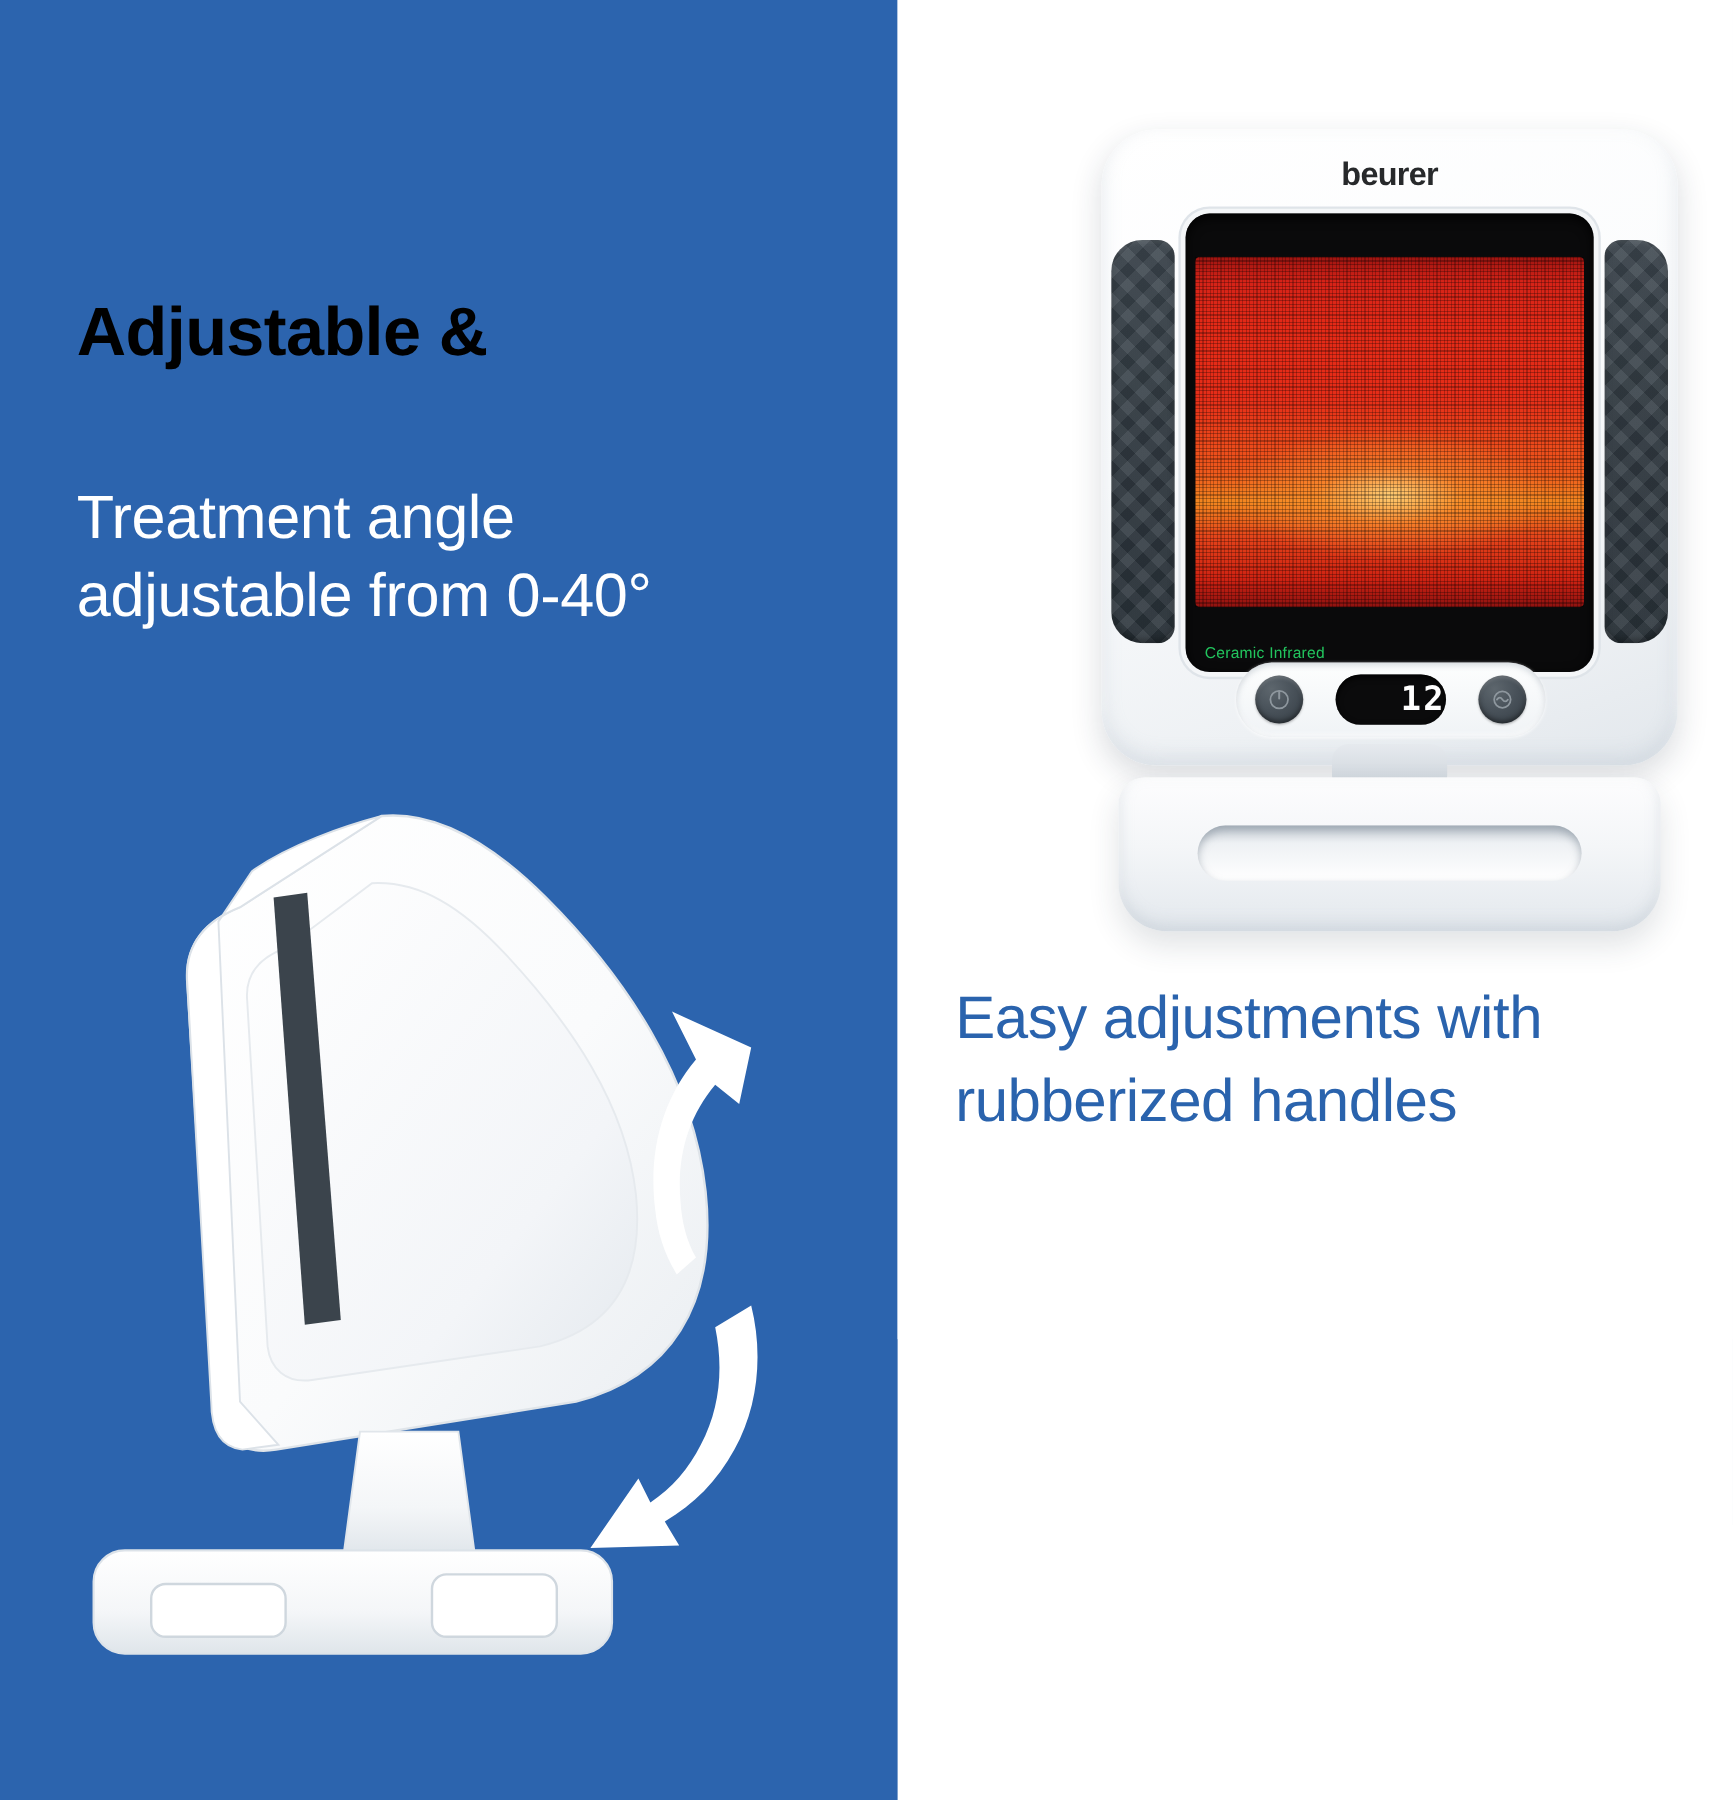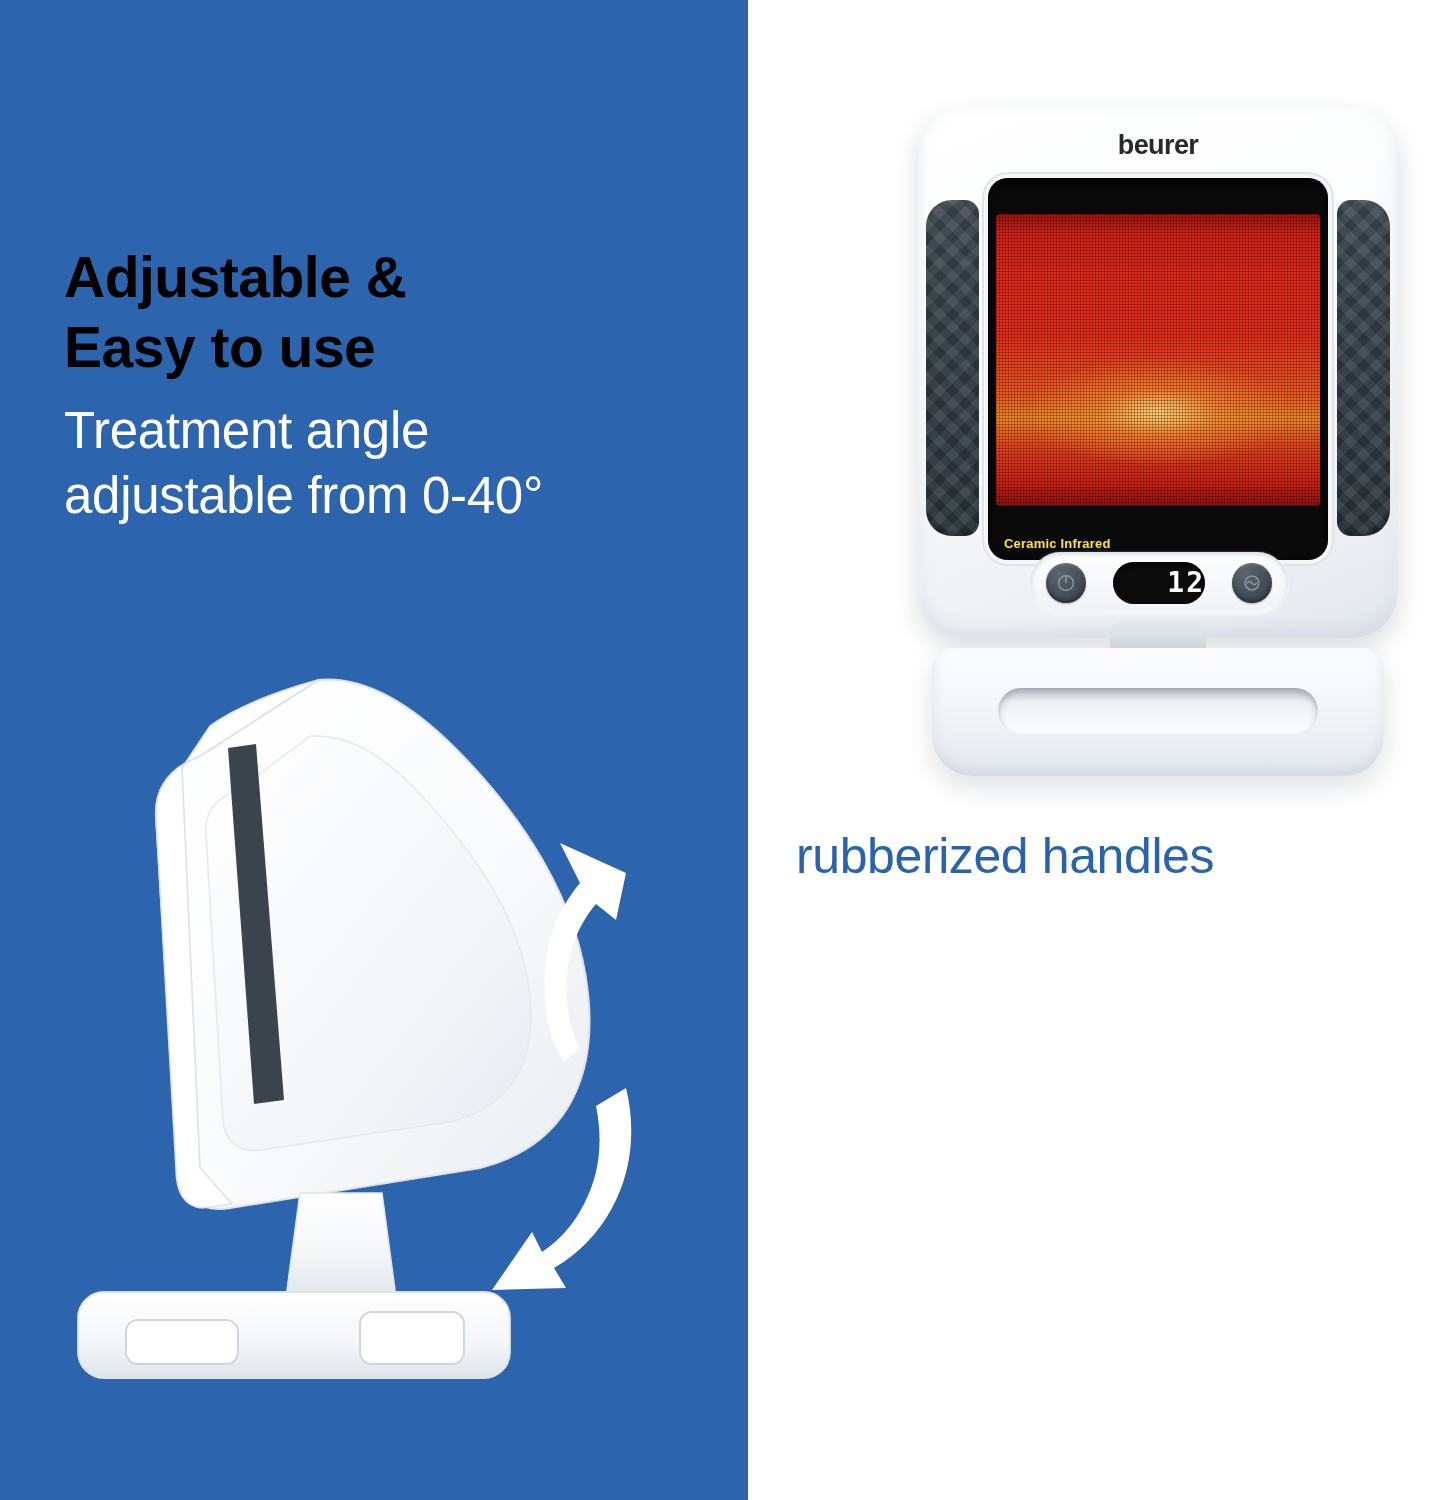--- a/index.html
+++ b/index.html
@@ -136,23 +136,22 @@
     position:absolute; inset:0;
     background:
       repeating-linear-gradient(0deg, rgba(0,0,0,.30) 0 1px, rgba(0,0,0,0) 1px 3px),
       repeating-linear-gradient(90deg, rgba(0,0,0,.26) 0 1px, rgba(0,0,0,0) 1px 3px);
     opacity:.9;
   }
   .emitter-label{
     position:absolute;
     left:16px; bottom:9px;
     font-size:13px;
-    color:#fde047;
+    color:#22c55e;
     letter-spacing:.2px;
-    font-weight:bold;
   }
 
   
   .control-bar{
     position:absolute;
     left:112px; bottom:24px;
     width:258px; height:62px;
     border-radius:31px;
     background:linear-gradient(180deg,#fdfefe 0%,#f0f3f6 100%);
     box-shadow:inset 0 2px 5px rgba(150,162,175,.42), inset 0 -2px 4px rgba(255,255,255,.95), 0 1px 3px rgba(255,255,255,.8);
@@ -239,21 +238,20 @@
 </style>
 </head>
 <body>
 
 <div id="stage">
 
   <div id="blue-panel">
 
     <div class="headline">
       <span class="l1">Adjustable &amp;</span>
-      <span class="l2">Easy to use</span>
     </div>
 
     <div class="subhead">
       <span class="l1">Treatment angle</span>
       <span class="l2">adjustable from 0-40°</span>
     </div>
 
     <div id="sideview">
       <svg viewBox="0 0 620 760" xmlns="http://www.w3.org/2000/svg" aria-hidden="true">
         <defs>
@@ -360,16 +358,17 @@
       </div>
 
       <div class="lamp-neck"></div>
 
       <div class="lamp-base">
         <div class="base-cutout"></div>
       </div>
     </div>
 
     <div class="caption">
+      <span class="line-light">Easy adjustments with</span>
       <span class="line-bold">rubberized handles</span>
     </div>
   </div>
 </div>
 
 </body></html>

